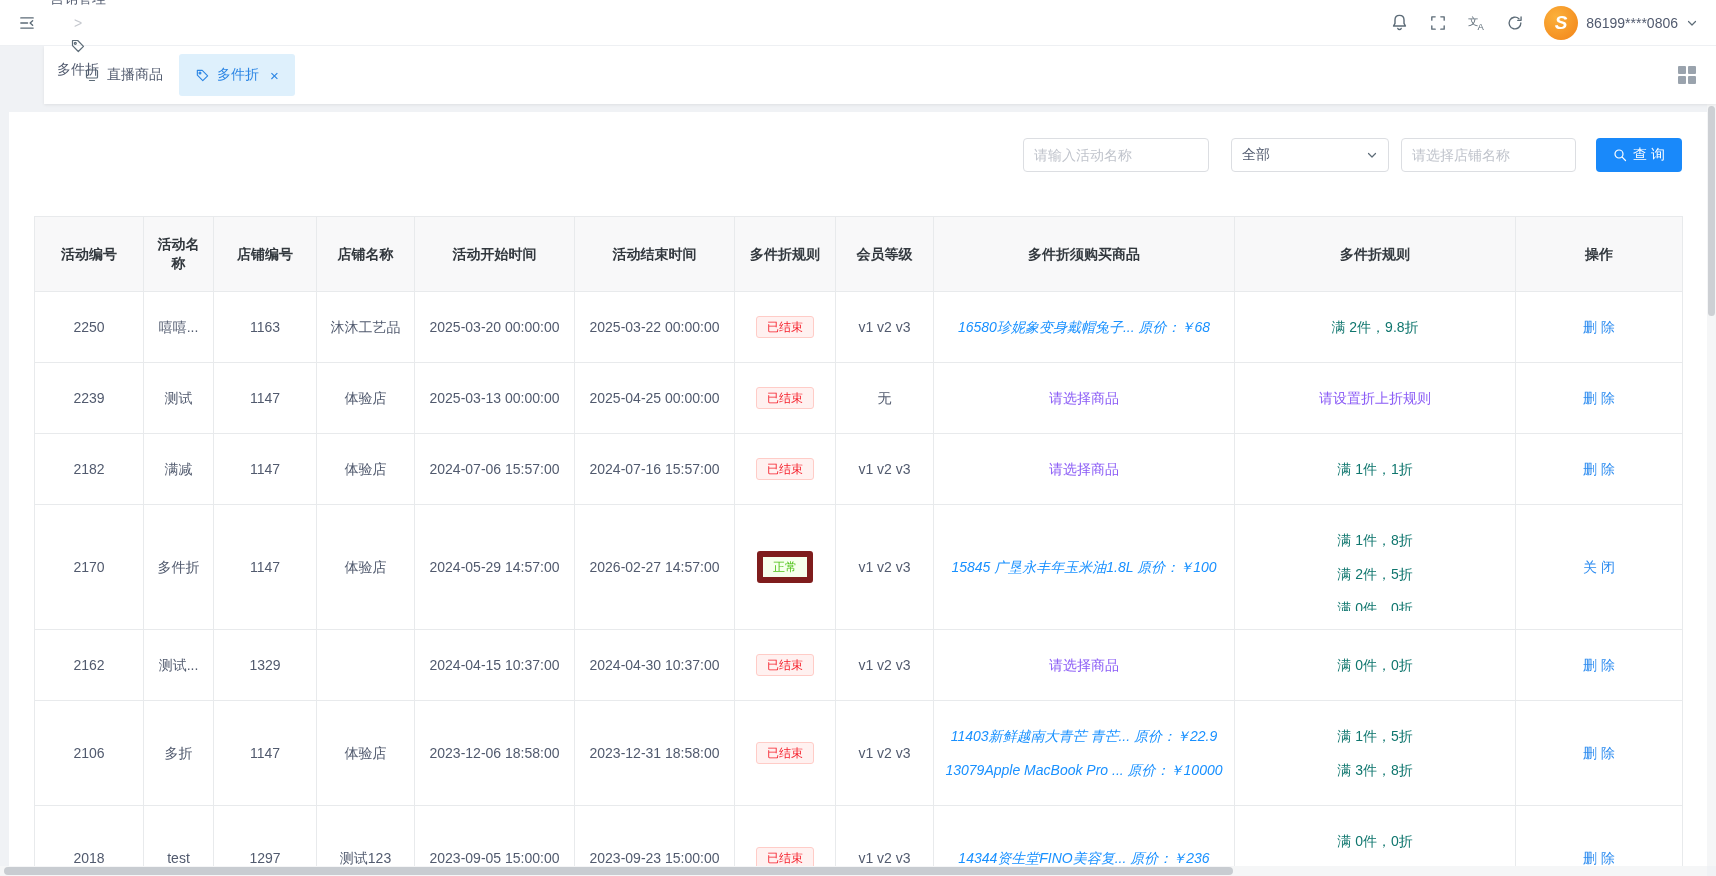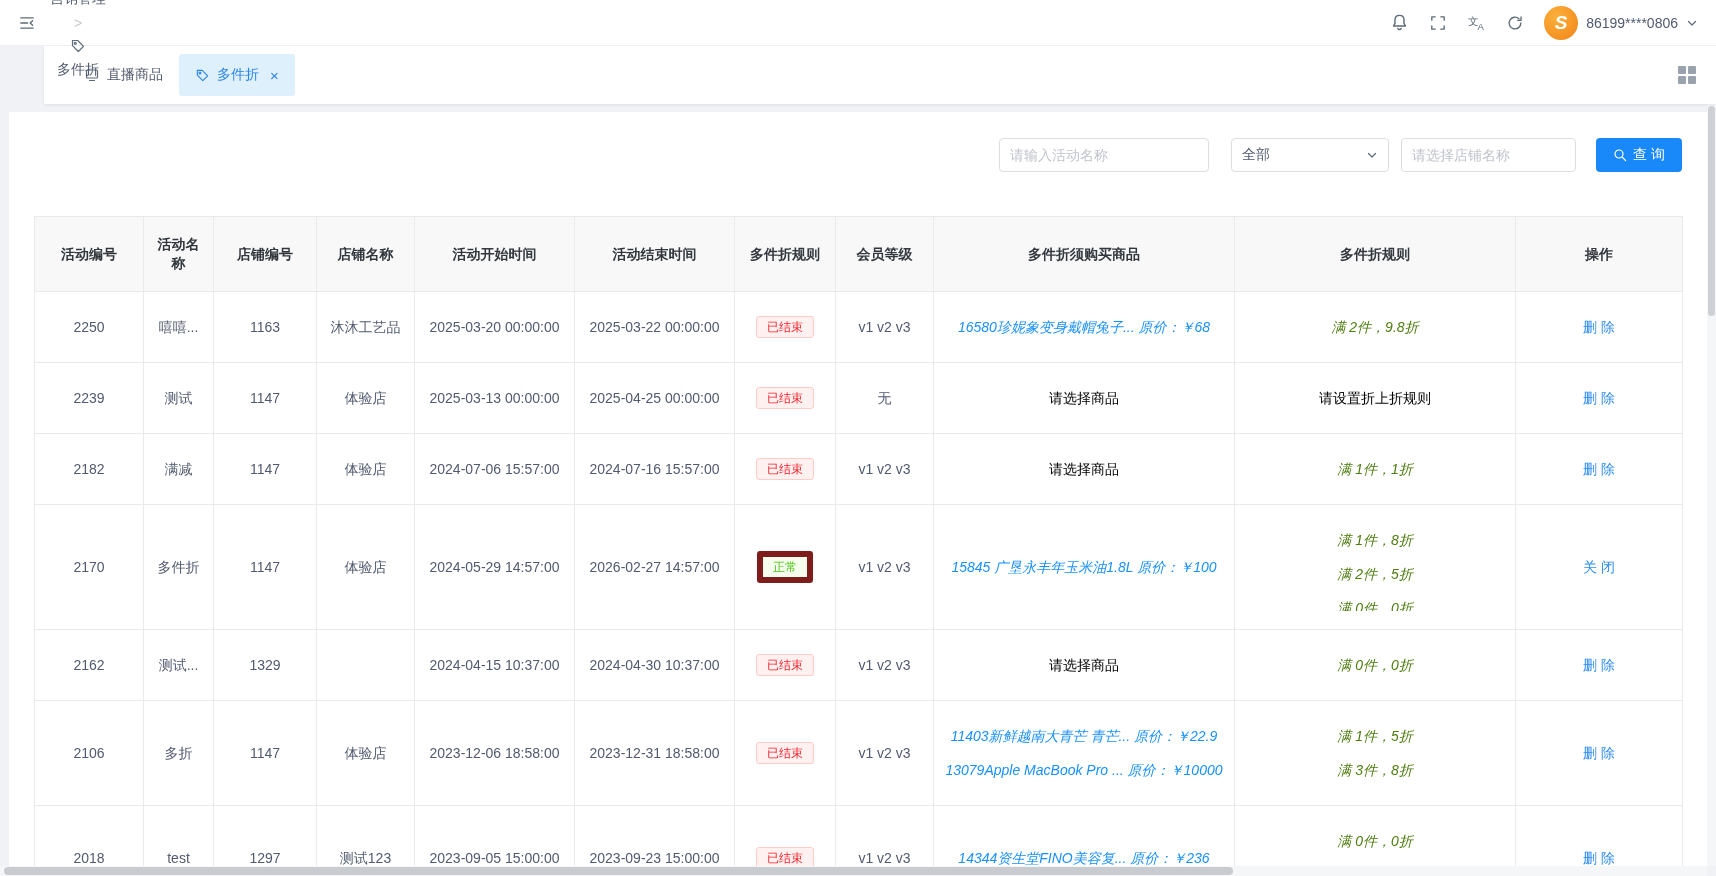--- a/index.html
+++ b/index.html
@@ -53,21 +53,21 @@
   .card {
     position:absolute; left:9px; right:9px; top:112px; bottom:0;
     background:#fff; overflow:hidden; padding-top:26px;
   }
   .search-row { display:flex; justify-content:flex-end; align-items:center; padding-right:25px; }
   .txt-input {
     height:34px; border:1px solid #dcdee2; border-radius:4px; padding:0 10px;
     font-size:14px; color:#515a6e; outline:none; font-family:"Liberation Sans",sans-serif;
   }
   .txt-input::placeholder { color:#c0c4cc; }
-  .in-activity { width:210px; margin-right:22px; }
+  .in-activity { width:186px; margin-right:22px; }
   .select-box {
     width:158px; height:34px; border:1px solid #dcdee2; border-radius:4px;
     display:flex; align-items:center; justify-content:space-between;
     padding:0 10px; margin-right:12px; cursor:pointer; background:#fff;
   }
   .in-shop { width:175px; margin-right:20px; }
   .btn-primary {
     height:34px; min-width:86px; background:#1989fa; border:none; border-radius:4px;
     color:#fff; font-size:14px; display:flex; align-items:center; justify-content:center;
     gap:6px; cursor:pointer; padding:4px 14px; font-family:"Liberation Sans",sans-serif;
@@ -78,22 +78,22 @@
   table { border-collapse:collapse; table-layout:fixed; width:1648px; margin:44px 0 0 25px;
           font-size:14px; }
   th,td { border:1px solid #e8eaec; text-align:center; vertical-align:middle; }
   th { background:#f8f8f9; color:#32383e; font-weight:bold; padding:18px 8px; line-height:19px; }
   td { color:#515a6e; padding:18px 8px; line-height:20px; }
   .badge { display:inline-block; font-size:12px; line-height:1; padding:4px 10px; border-radius:3px; }
   .badge-ended  { color:#f5222d; background:#fff1f0; border:1px solid #ffccc7; }
   .badge-normal { color:#52c41a; background:#f6ffed; border:6px solid #7f1d1d; }
   .cell-item { padding:7px 0; white-space:nowrap; overflow:hidden; }
   .link-text  { color:#1890ff; cursor:pointer;font-style:italic; }
-  .rule-text  { color:#4d7c0f;font-style:italic; }
-  .warn-text  { color:#000000; cursor:pointer; }
+  .rule-text  { color:#0f766e; }
+  .warn-text  { color:#8b5cf6; cursor:pointer; }
   .rules-list.clipped { max-height:88px; overflow:hidden; }
   .action-link { color:#2d8cf0; cursor:pointer; }
 
   
   .v-scrollbar { position:absolute; top:104px; right:0; bottom:10px; width:9px; background:#f5f6f7; }
   .v-scrollbar i { position:absolute; top:2px; left:1px; width:7px; height:210px; background:#cdd0d4; border-radius:4px; display:block; }
   .h-scrollbar { position:absolute; left:0; right:9px; bottom:0; height:10px; background:#f5f6f7; z-index:5; }
   .h-scrollbar i { position:absolute; left:4px; top:1px; height:8px; width:72%; background:#c8ccd1; border-radius:4px; display:block; }
 </style>
 </head>

